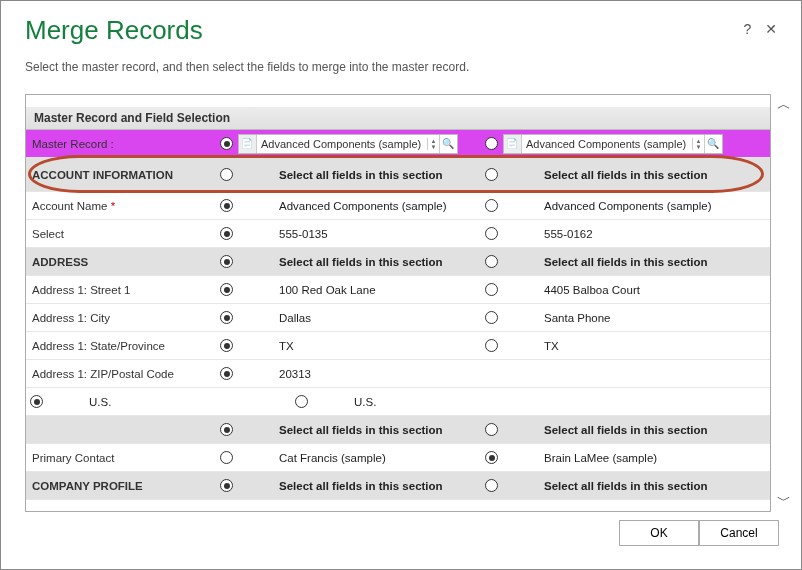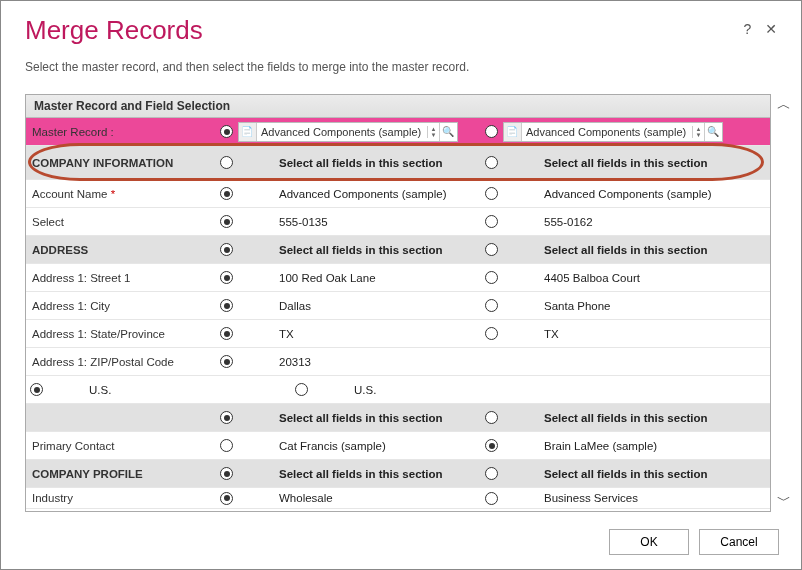--- a/index.html
+++ b/index.html
@@ -17,21 +17,21 @@
     padding: 14px 24px 8px 24px;
   }
   .title-row {
     display: flex;
     justify-content: space-between;
     align-items: flex-start;
   }
   .dialog-title {
     font-size: 26px;
     font-weight: 300;
-    color: #be185d;
+    color: #15803d;
   }
   .header-icons {
     display: flex;
     gap: 14px;
     margin-top: 6px;
     color: #555;
   }
   .hicon { cursor: pointer; font-size: 14px; }
   .dialog-subtitle {
     font-size: 12px;
@@ -52,30 +52,31 @@
     overflow: hidden;
     position: relative;
   }
   .grid-title {
     background: linear-gradient(#ececec,#e0e0e0);
     border-bottom: 1px solid #bbb;
     font-size: 12px;
     font-weight: 700;
     padding: 4px 8px;
     color: #333;
+    margin-top: 12px;
   }
   .row {
     display: flex;
     align-items: center;
     font-size: 11.5px;
     border-bottom: 1px solid #e6e6e6;
     min-height: 28px;
     position: relative;
   }
-  .row.shade { background: #ec4899; }
+  .row.shade { background: #d946ef; }
   .row.section { background: #e1e1e1; font-weight: 700; }
   .label-cell {
     width: 190px;
     padding: 4px 8px 4px 6px;
     color: #333;
   }
   .req { color: #c00; }
   .opt-cell {
     width: 265px;
     display: flex;
@@ -130,22 +131,22 @@
     align-items: center;
     justify-content: space-between;
     height: 418px;
     padding: 2px 0;
   }
   .chev {
     font-size: 14px; color: #555; cursor: pointer;
   }
   .footer {
     position: absolute;
-    right: 22px; bottom: 14px;
-    display: flex; gap: 10px;
+    right: 22px; bottom: 23px;
+    display: flex; 
   }
   .btn {
     border: 1px solid #aaa;
     background: #fff;
     font-size: 12px;
     padding: 5px 0;
     width: 80px;
     text-align: center;
     cursor: pointer;
   }
@@ -185,21 +186,21 @@
           <span class="dd-icon">📄</span>
           <span class="dd-text">Advanced Components (sample)</span>
           <span class="dd-spin">▲<br>▼</span>
           <span class="dd-lookup">🔍</span>
         </div>
       </div>
     </div>
 
     <div class="row section" style="min-height:34px;">
       <div class="highlight-oval" style="left:2px; right:6px; top:-3px; height:38px;"></div>
-      <div class="label-cell">COMPANY INFORMATION</div>
+      <div class="label-cell">ACCOUNT INFORMATION</div>
       <div class="opt-cell">
         <span class="radio"></span>
         <span class="opt-text">Select all fields in this section</span>
       </div>
       <div class="opt-cell">
         <span class="radio"></span>
         <span class="opt-text">Select all fields in this section</span>
       </div>
     </div>
 
@@ -319,31 +320,20 @@
       <div class="opt-cell">
           <span class="radio sel"></span>
           <span class="opt-text">Select all fields in this section</span>
         </div>
       <div class="opt-cell">
           <span class="radio"></span>
           <span class="opt-text">Select all fields in this section</span>
         </div>
     </div>
 
-    <div class="row" style="min-height:20px;">
-      <div class="label-cell">Industry</div>
-      <div class="opt-cell">
-          <span class="radio sel"></span>
-          <span class="opt-text">Wholesale</span>
-        </div>
-      <div class="opt-cell">
-          <span class="radio"></span>
-          <span class="opt-text">Business Services</span>
-        </div>
-    </div>
 
   </div>
 
   <div class="scroll-rail">
     <span class="chev">︿</span>
     <span class="chev">﹀</span>
   </div>
 </div>
 
 <div class="footer">

